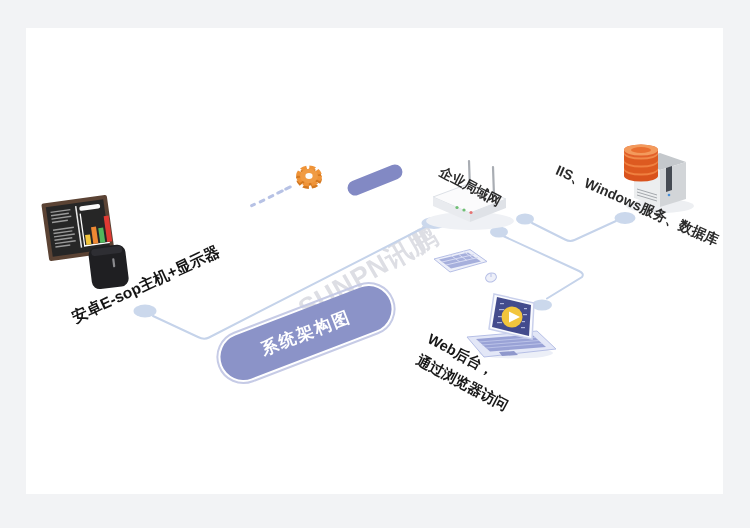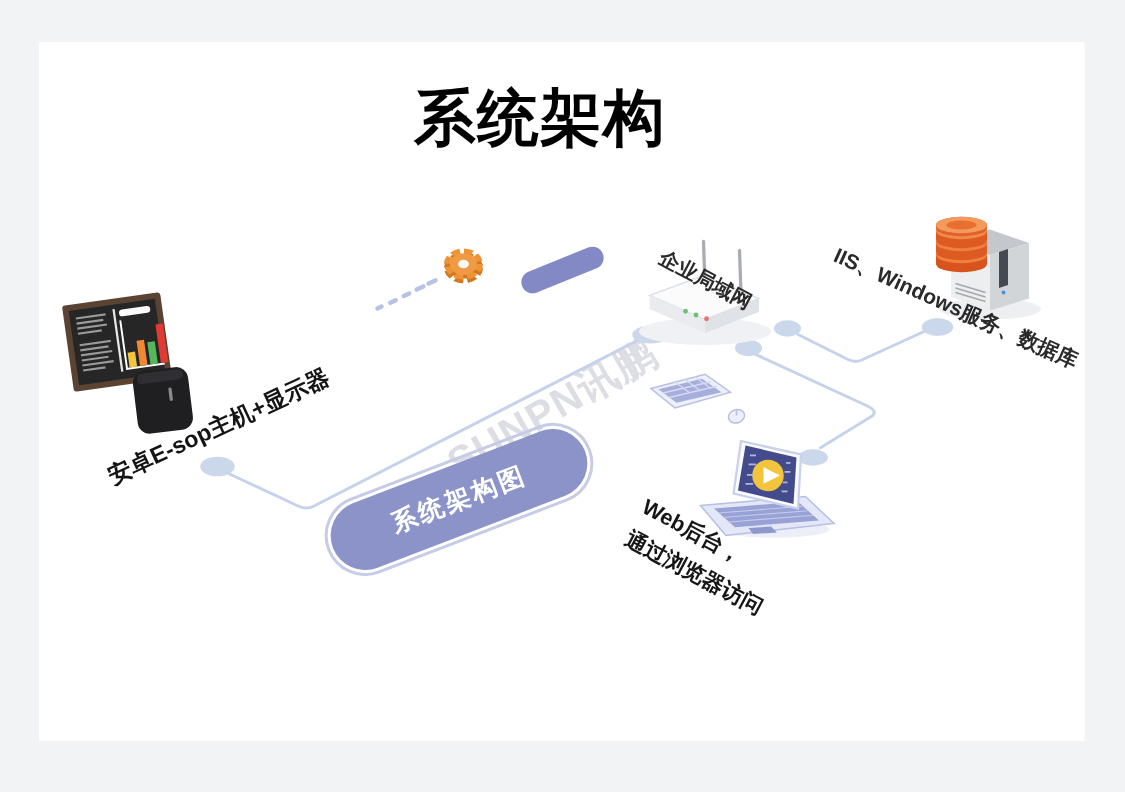--- a/index.html
+++ b/index.html
@@ -26,21 +26,20 @@
   .server-label  { left:637px; top:206px; transform:translate(-50%,-50%) rotate(24deg);  font-size:14px;   color:#2a2a2a; }
   .web-label     { left:468px; top:372px; transform:translate(-50%,-50%) rotate(28deg);  font-size:14.5px; color:#161616; line-height:24px; text-align:left; }
   .capsule-label { left:306px; top:333px; transform:translate(-50%,-50%) rotate(-21deg); font-size:17px; color:#ffffff; letter-spacing:2px; z-index:4; }
 </style>
 </head>
 <body>
 
 <div class="stage">
   <div class="card"></div>
 
-  <div class="title">系统架构</div>
   <div class="watermark">SUNPN讯鹏</div>
 
   <svg class="layer" width="750" height="528" viewBox="0 0 750 528">
 
     <g stroke="#c5d3ea" stroke-width="2" fill="none" stroke-linecap="round">
       <path d="M 153 316 L 198 337 Q 204 340 209 337.5 L 427 226"></path>
       <path d="M 501 235 L 579 271 Q 584.5 273.5 582 277 L 547 298.5"></path>
       <path d="M 532 223 L 565 239.5 Q 570 242 574.5 240 L 616 221"></path>
     </g>
 

